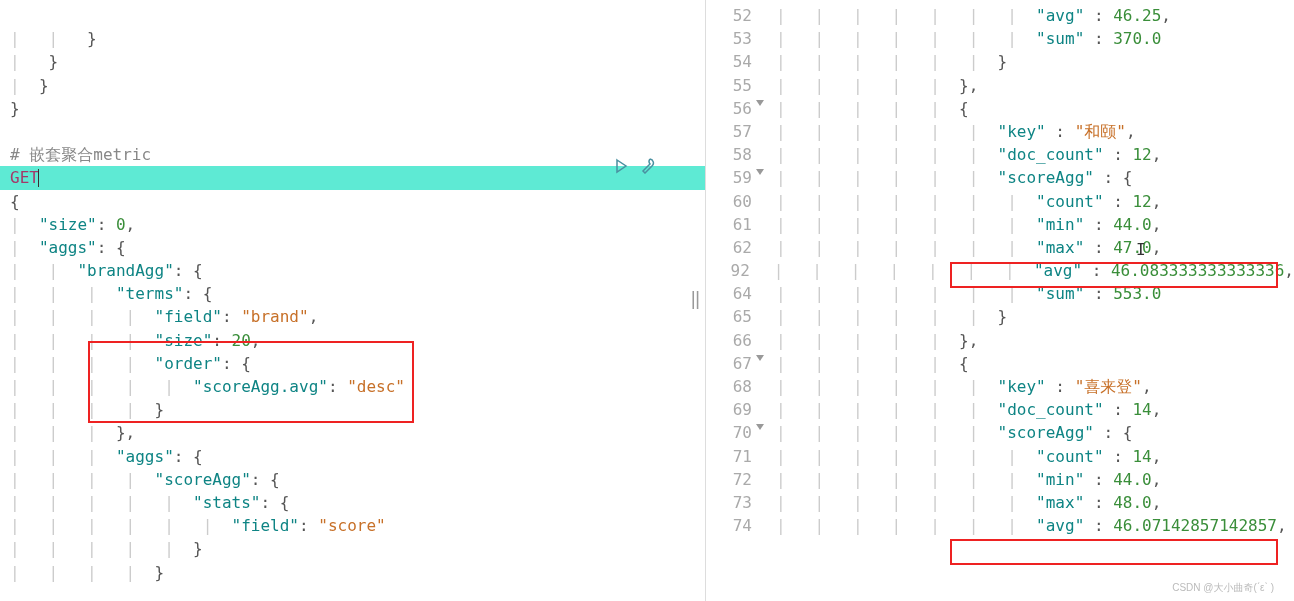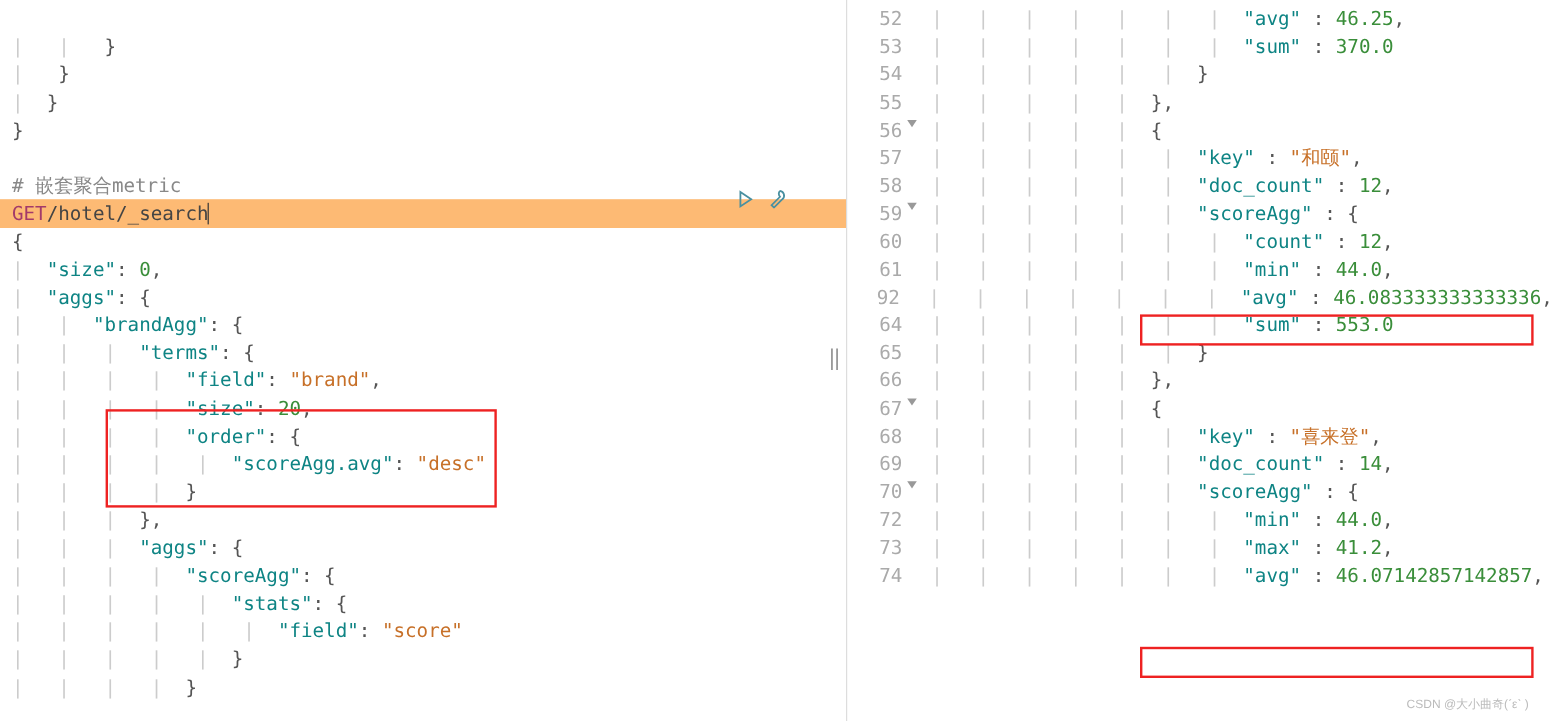--- a/index.html
+++ b/index.html
@@ -55,21 +55,21 @@
       position: absolute; top: 155px; left: 610px;
       display: flex; gap: 4px;
     }
     .icon-btn {
       width: 22px; height: 22px;
       display: flex; align-items: center; justify-content: center;
       cursor: pointer; color: #4a90a0;
     }
     .req-line {
       display: flex; align-items: center;
-      background: #fdba74;
+      background: #5eead4;
       padding: 0 10px;
     }
     .cursor-line { position: relative; }
     .caret {
       display: inline-block;
       width: 1px; height: 18px;
       background: #333;
       vertical-align: text-bottom;
       margin-left: -1px;
     }
@@ -98,21 +98,20 @@
   <div class="pane left">
     <div class="codeblock">
 <span class="indent-guide">|   |   </span><span class="punc">}</span>
 <span class="indent-guide">|   </span><span class="punc">}</span>
 <span class="indent-guide">|  </span><span class="punc">}</span>
 <span class="punc">}</span>
 
 <span class="comment"># 嵌套聚合metric</span></div>
     <div class="req-line cursor-line">
         <span class="method">GET</span> 
-        <span class="url">/hotel/_search</span>
         <span class="caret"></span>
       </div>
     <div class="codeblock"><span class="punc">{</span>
 <span class="indent-guide">|  </span><span class="key">"size"</span><span class="punc">: </span><span class="num">0</span><span class="punc">,</span>
 <span class="indent-guide">|  </span><span class="key">"aggs"</span><span class="punc">: {</span>
 <span class="indent-guide">|   |  </span><span class="key">"brandAgg"</span><span class="punc">: {</span>
 <span class="indent-guide">|   |   |  </span><span class="key">"terms"</span><span class="punc">: {</span>
 <span class="indent-guide">|   |   |   |  </span><span class="key">"field"</span><span class="punc">: </span><span class="string">"brand"</span><span class="punc">,</span>
 <span class="indent-guide">|   |   |   |  </span><span class="key">"size"</span><span class="punc">: </span><span class="num">20</span><span class="punc">,</span>
 <span class="indent-guide">|   |   |   |  </span><span class="key">"order"</span><span class="punc">: {</span>
@@ -178,20 +177,24 @@
       </div>
     <div class="right-line">
         <div class="gutter"><span>60</span></div>
         <div class="code"><span class="indent-guide">|   |   |   |   |   |   |  </span><span class="key">"count"</span><span class="punc"> : </span><span class="num">12</span><span class="punc">,</span></div>
       </div>
     <div class="right-line">
         <div class="gutter"><span>61</span></div>
         <div class="code"><span class="indent-guide">|   |   |   |   |   |   |  </span><span class="key">"min"</span><span class="punc"> : </span><span class="num">44.0</span><span class="punc">,</span></div>
       </div>
     <div class="right-line">
+        <div class="gutter"><span>62</span></div>
+        <div class="code"><span class="indent-guide">|   |   |   |   |   |   |  </span><span class="key">"max"</span><span class="punc"> : </span><span class="num">47.0</span><span class="punc">,</span><span class="text-cursor" style="left:370px;top:2px;">I</span></div>
+      </div>
+    <div class="right-line">
         <div class="gutter"><span>92</span></div>
         <div class="code"><span class="indent-guide">|   |   |   |   |   |   |  </span><span class="key">"avg"</span><span class="punc"> : </span><span class="num">46.083333333333336</span><span class="punc">,</span></div>
       </div>
     <div class="right-line">
         <div class="gutter"><span>64</span></div>
         <div class="code"><span class="indent-guide">|   |   |   |   |   |   |  </span><span class="key">"sum"</span><span class="punc"> : </span><span class="num">553.0</span></div>
       </div>
     <div class="right-line">
         <div class="gutter"><span>65</span></div>
         <div class="code"><span class="indent-guide">|   |   |   |   |   |  </span><span class="punc">}</span></div>
@@ -210,26 +213,30 @@
       </div>
     <div class="right-line">
         <div class="gutter"><span>69</span></div>
         <div class="code"><span class="indent-guide">|   |   |   |   |   |  </span><span class="key">"doc_count"</span><span class="punc"> : </span><span class="num">14</span><span class="punc">,</span></div>
       </div>
     <div class="right-line">
         <div class="gutter"><span>70</span><span class="fold"></span></div>
         <div class="code"><span class="indent-guide">|   |   |   |   |   |  </span><span class="key">"scoreAgg"</span><span class="punc"> : {</span></div>
       </div>
     <div class="right-line">
+        <div class="gutter"><span>71</span></div>
+        <div class="code"><span class="indent-guide">|   |   |   |   |   |   |  </span><span class="key">"count"</span><span class="punc"> : </span><span class="num">14</span><span class="punc">,</span></div>
+      </div>
+    <div class="right-line">
         <div class="gutter"><span>72</span></div>
         <div class="code"><span class="indent-guide">|   |   |   |   |   |   |  </span><span class="key">"min"</span><span class="punc"> : </span><span class="num">44.0</span><span class="punc">,</span></div>
       </div>
     <div class="right-line">
         <div class="gutter"><span>73</span></div>
-        <div class="code"><span class="indent-guide">|   |   |   |   |   |   |  </span><span class="key">"max"</span><span class="punc"> : </span><span class="num">41.2</span><span class="punc">,</span></div>
+        <div class="code"><span class="indent-guide">|   |   |   |   |   |   |  </span><span class="key">"max"</span><span class="punc"> : </span><span class="num">48.0</span><span class="punc">,</span></div>
       </div>
     <div class="right-line">
         <div class="gutter"><span>74</span></div>
         <div class="code"><span class="indent-guide">|   |   |   |   |   |   |  </span><span class="key">"avg"</span><span class="punc"> : </span><span class="num">46.07142857142857</span><span class="punc">,</span></div>
       </div>
 
     <div class="red-box" style="left:244px; top:262px; width:328px; height:26px;"></div>
     <div class="red-box" style="left:244px; top:539px; width:328px; height:26px;"></div>
   </div>
 </div>

